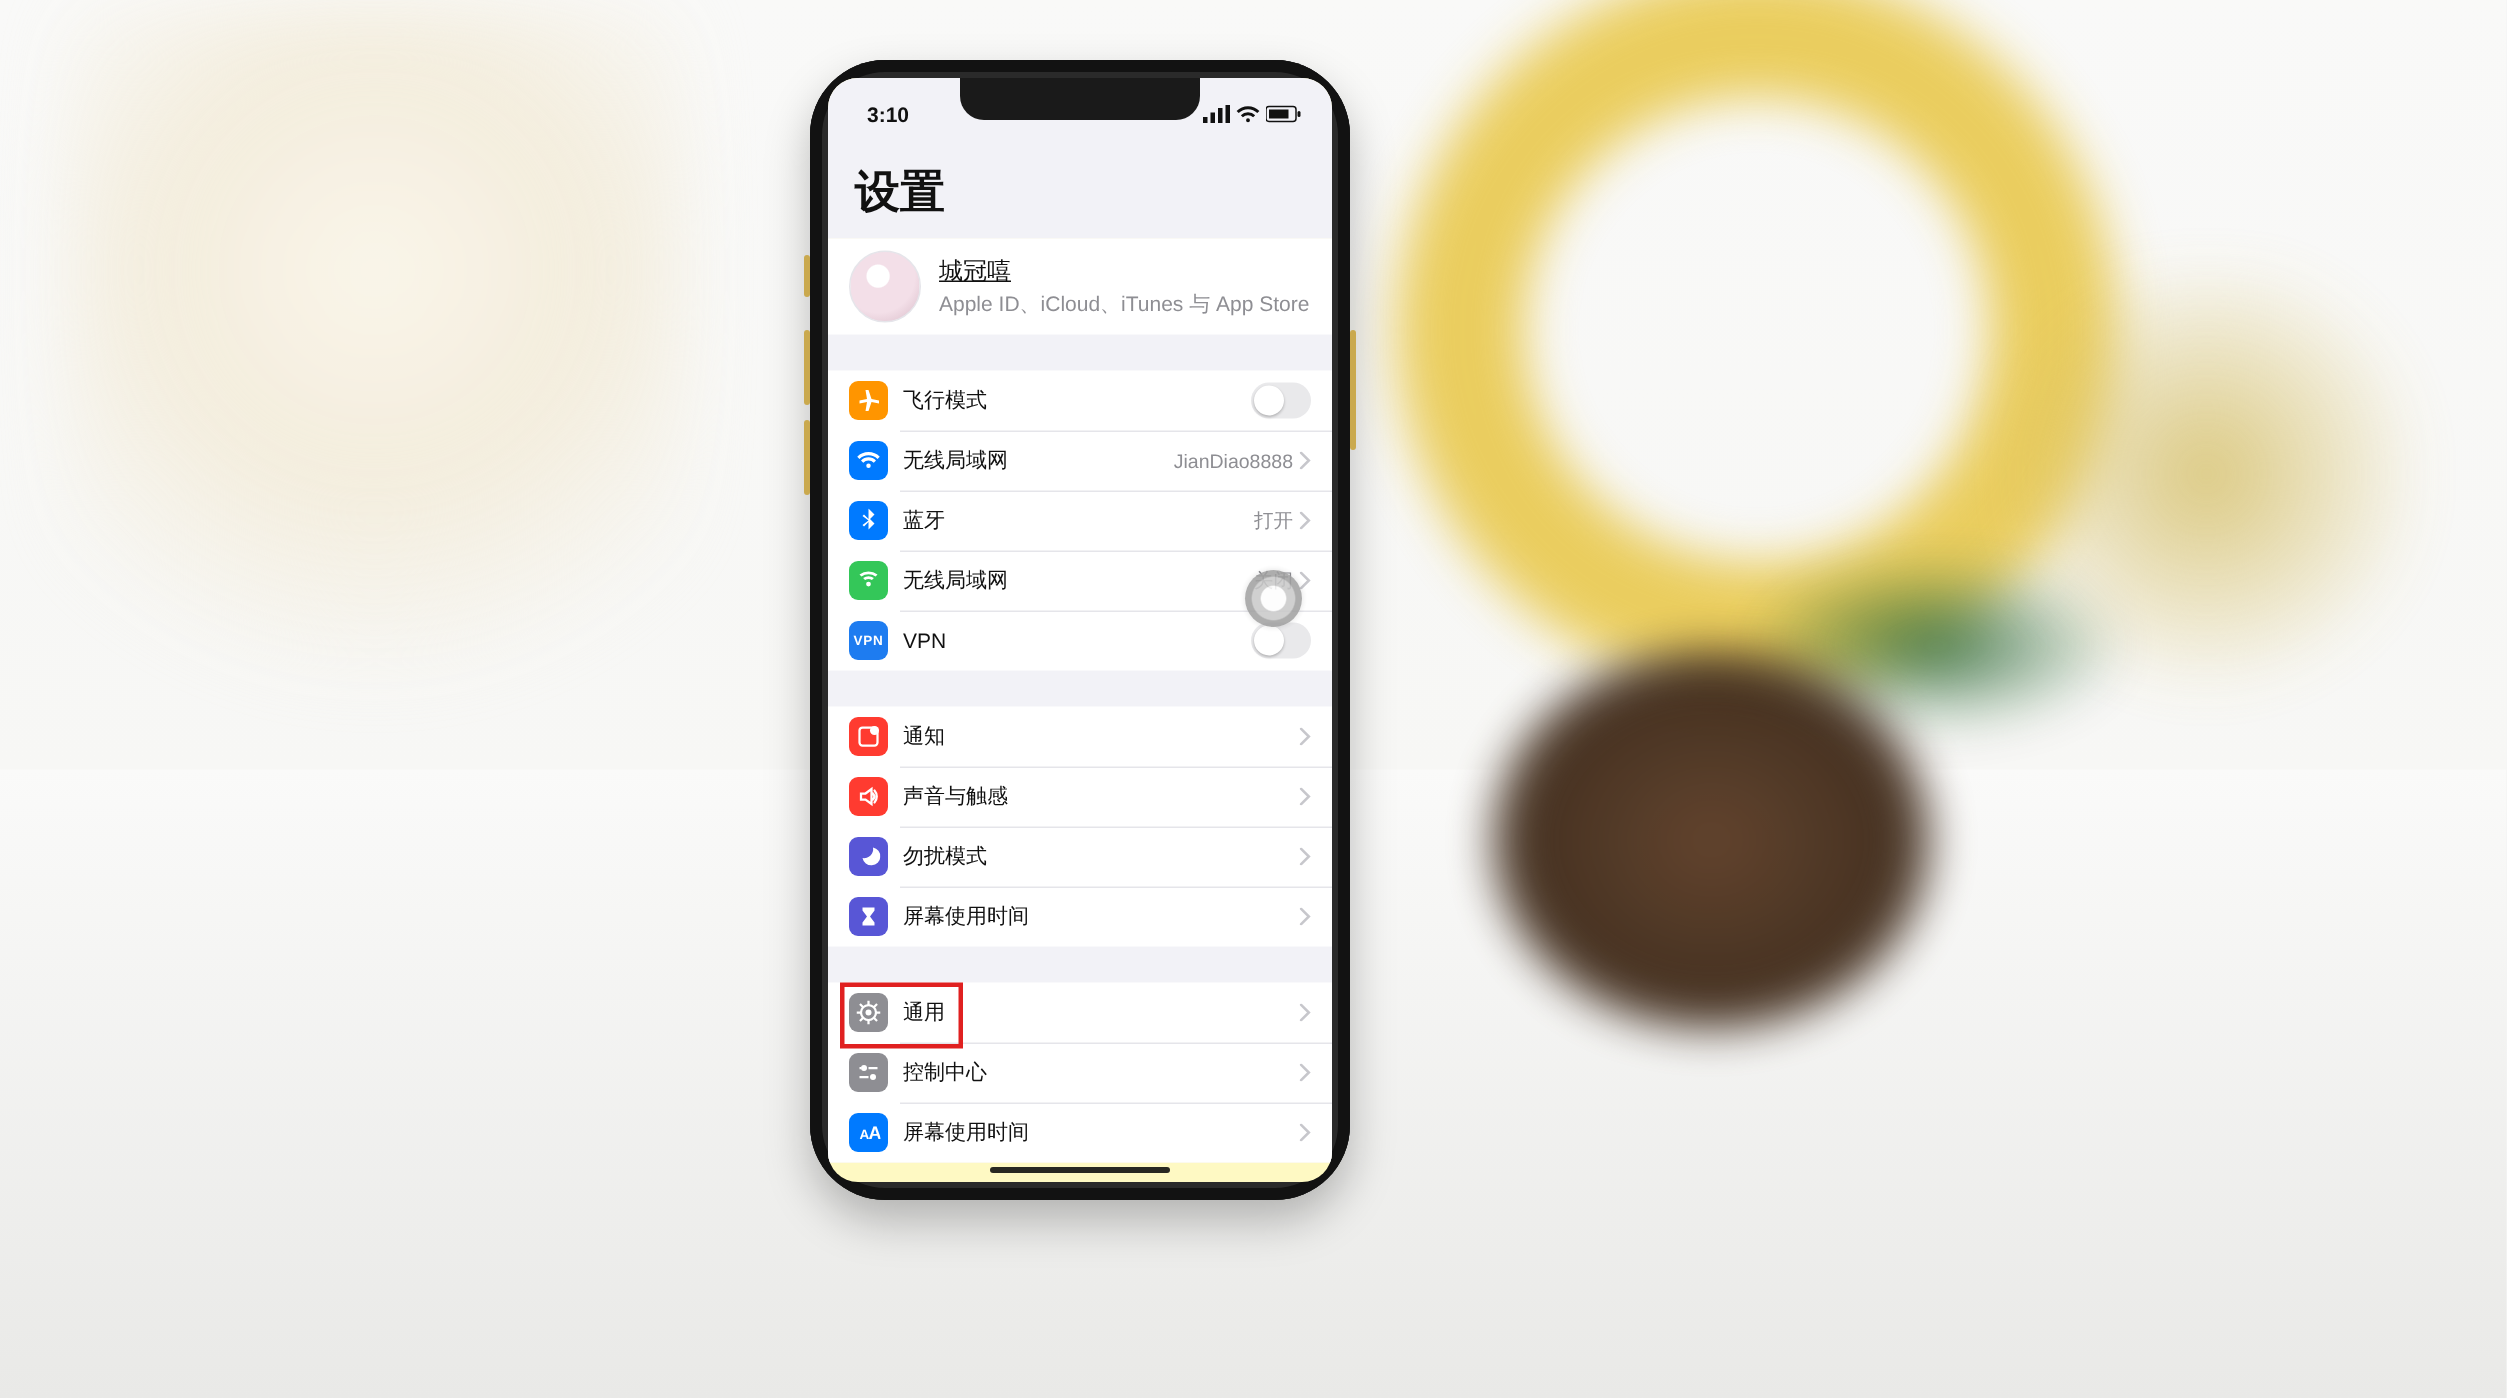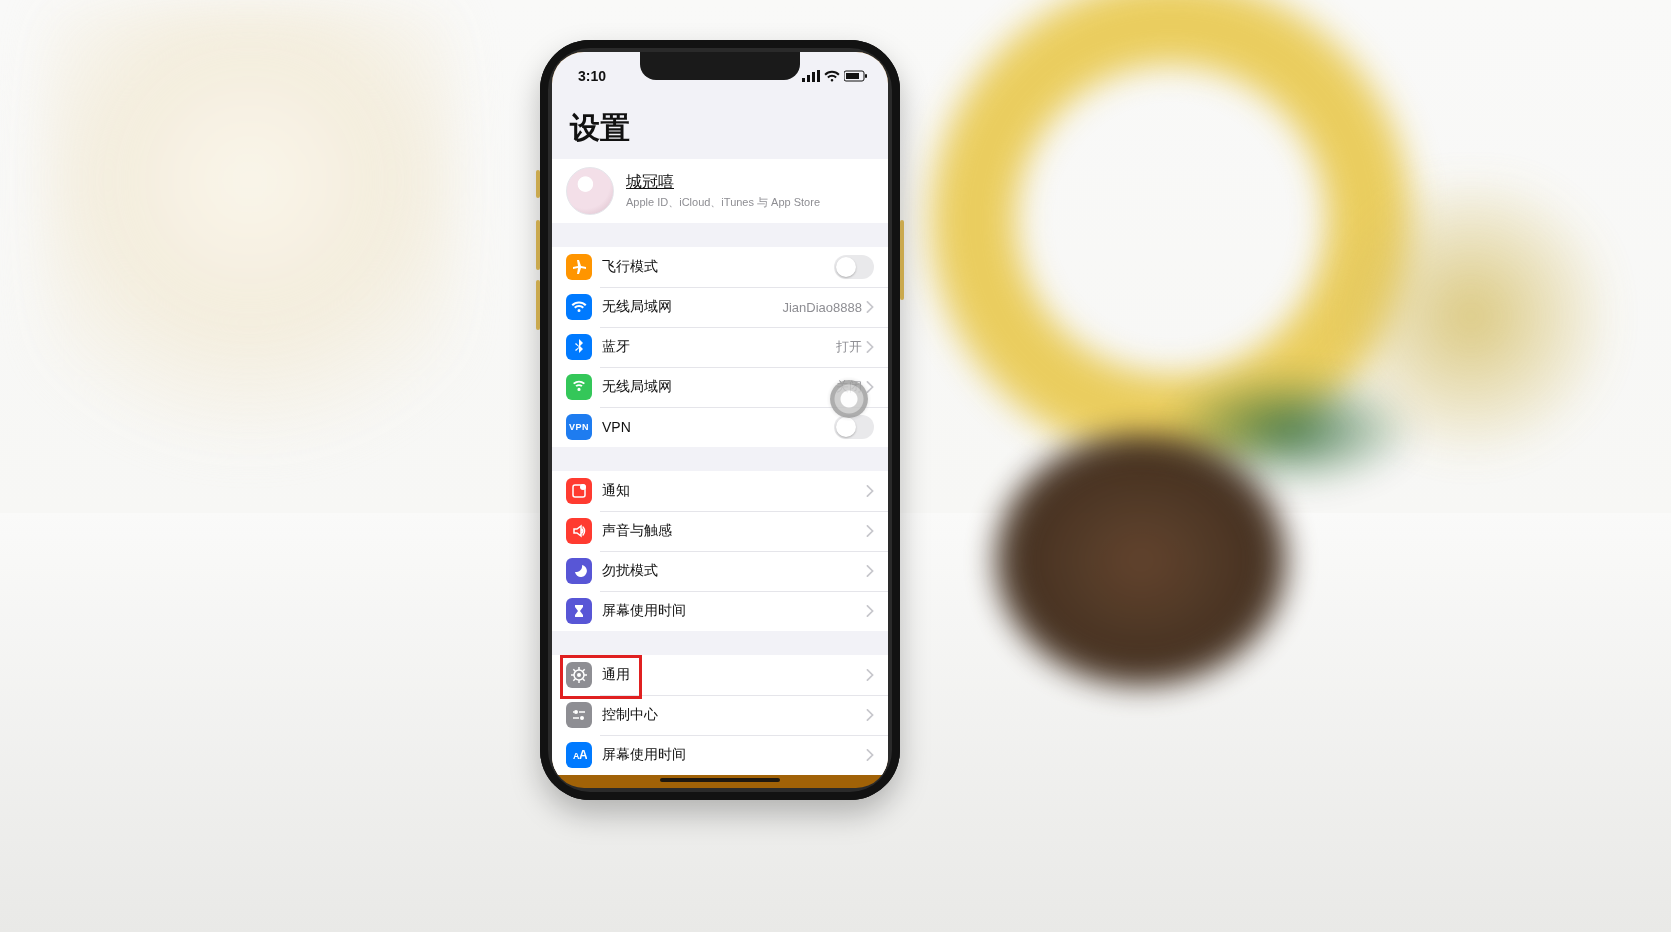--- a/index.html
+++ b/index.html
@@ -62,22 +62,22 @@
     position:absolute; background:#caa94e; border-radius:3px;
   }
   .phone .side-btn.l1 { left:-4px; top:130px; width:4px; height:28px; }
   .phone .side-btn.l2 { left:-4px; top:180px; width:4px; height:50px; }
   .phone .side-btn.l3 { left:-4px; top:240px; width:4px; height:50px; }
   .phone .side-btn.r1 { right:-4px; top:180px; width:4px; height:80px; }
 
   .screen {
     position: relative;
     width: 100%; height: 100%;
-    background: #a16207;
-    border-radius: 32px;
+    background: #fef9c3;
+    border-radius: 20px;
     overflow: hidden;
   }
   .notch {
     position: absolute; top: 0; left: 50%; transform: translateX(-50%);
     width: 160px; height: 28px;
     background: #1a1a1a;
     border-bottom-left-radius: 16px;
     border-bottom-right-radius: 16px;
     z-index: 20;
   }
@@ -140,21 +140,21 @@
     display:flex; align-items:center;
     height: 64px; padding: 0 14px; background:#fff;
   }
   .avatar {
     width:48px; height:48px; border-radius:50%;
     background: radial-gradient(circle at 40% 35%, #fff 0 18%, #f3dfe8 20% 60%, #d7b9c6 100%);
     border:1px solid #e5e5ea; flex-shrink:0; margin-right:12px;
   }
   .appleid-text { flex:1; display:flex; flex-direction:column; }
   .appleid-name { font-size:16px; color:#111; font-weight:500;text-decoration:underline; }
-  .appleid-sub  { font-size:11px; color:#8e8e93; margin-top:2px; }
+  .appleid-sub  { font-size:14px; color:#8e8e93; margin-top:2px; }
 
   .assistive {
     position:absolute; right:20px; top:328px;
     width:38px; height:38px; border-radius:50%;
     background: radial-gradient(circle at 50% 50%, #fdfdfd 0 8px, #c8c8c8 9px 14px, #9f9f9f 15px 19px);
     opacity:.85; z-index:30;
     box-shadow: 0 0 4px rgba(0,0,0,.15);
   }
 
   .highlight {

